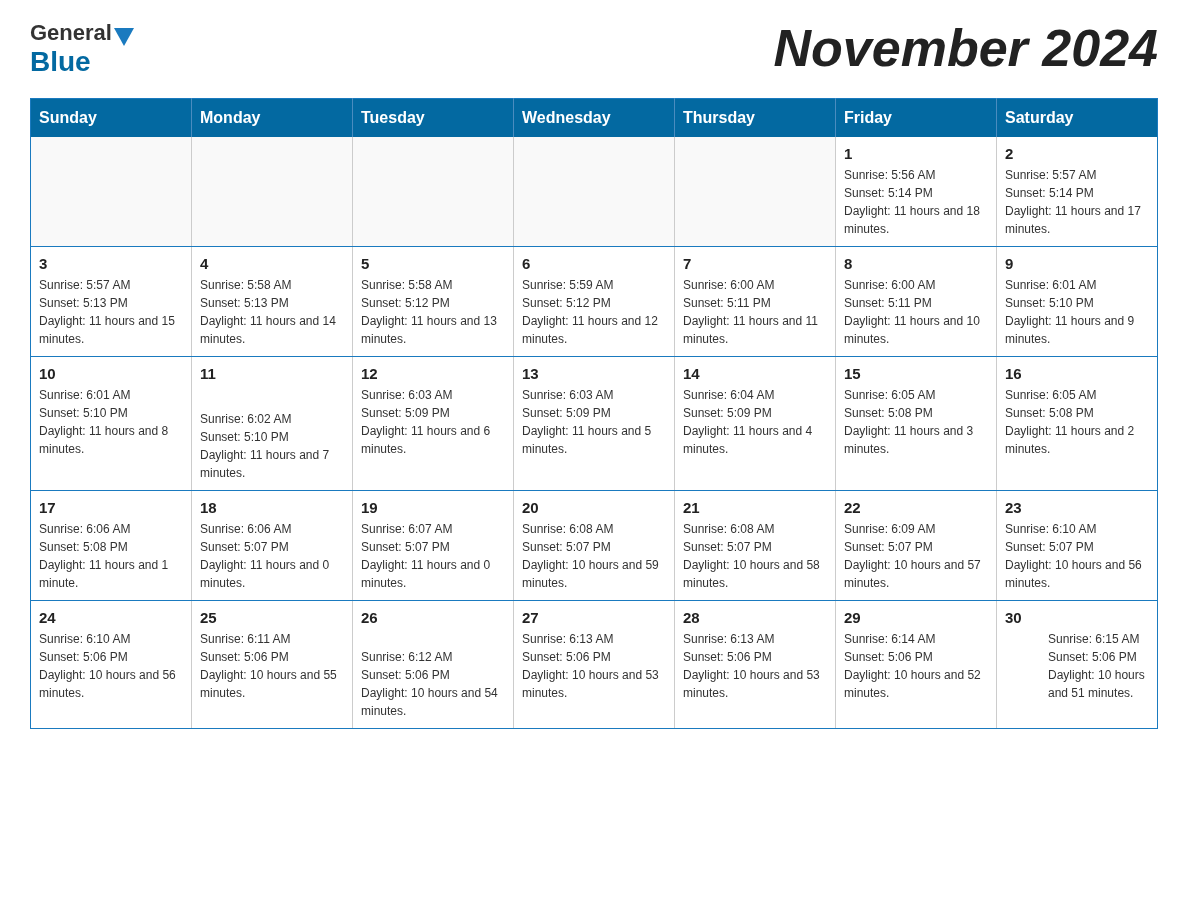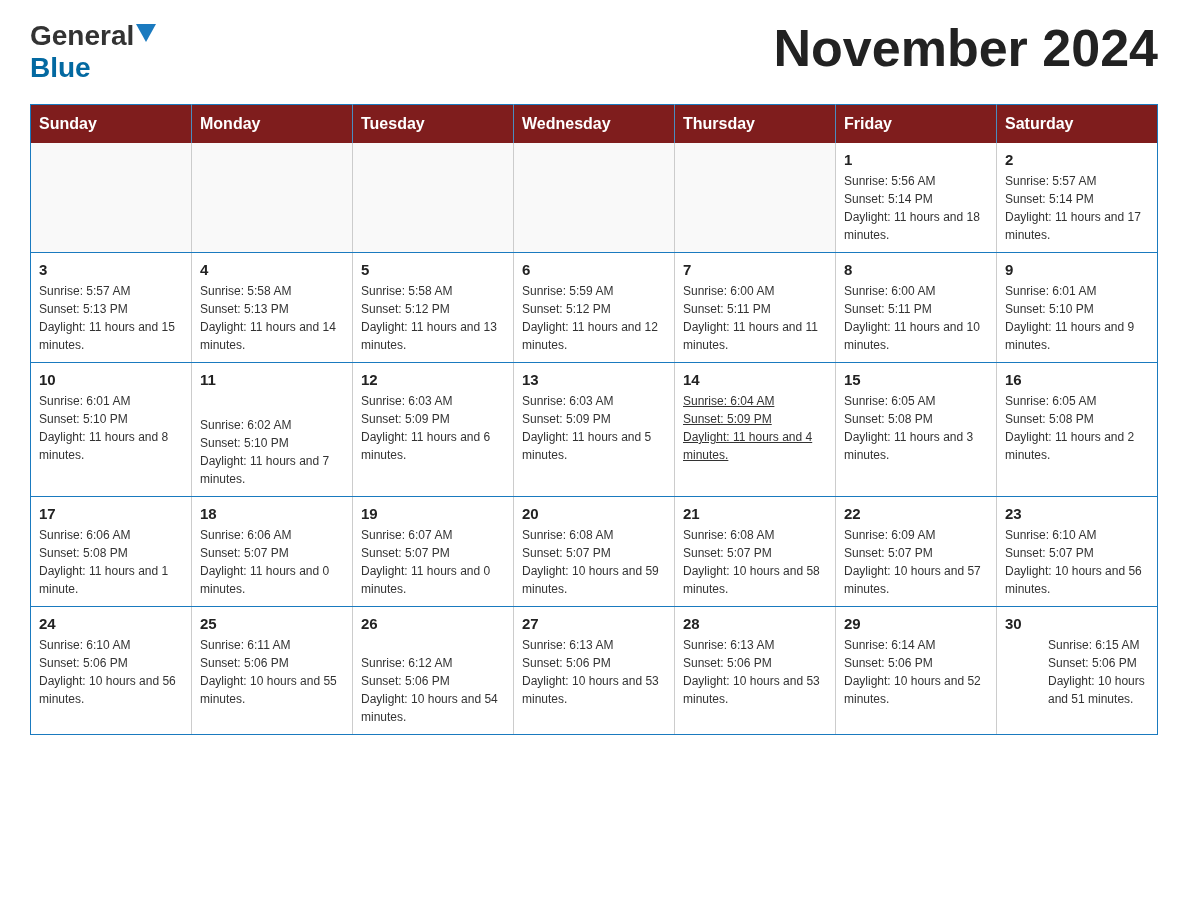--- a/index.html
+++ b/index.html
@@ -15,63 +15,65 @@
       justify-content: space-between;
       align-items: flex-start;
       margin-bottom: 20px;
     }
     .logo {
       display: flex;
       flex-direction: column;
       align-items: flex-start;
     }
     .logo-text {
-      font-size: 28px;
+      font-size: 22px;
       font-weight: bold;
       color: #333;
       display: flex;
+      align-items: center;
     }
     .logo-general { color: #333; }
     .logo-triangle {
       display: inline-block;
       width: 0;
       height: 0;
       border-left: 10px solid transparent;
       border-right: 10px solid transparent;
       border-top: 18px solid #1a7abf;
       margin: 0 2px;
       position: relative;
       top: 4px;
     }
     .logo-blue {
       color: #0369a1;
       font-size: 28px;
       font-weight: bold;
     }
     .title-section {
       text-align: right;
+      font-style: italic;
     }
     .month-title {
       font-size: 52px;
       font-weight: bold;
       color: #222;
       line-height: 1.1;
     }
     .location {
       font-size: 22px;
       color: #444;
       margin-top: 4px;
     }
     .calendar {
       width: 100%;
       border-collapse: collapse;
       border: 1px solid #1a7abf;
     }
     .calendar thead tr th {
-      background: #7f1d1d;
+      background: #0369a1;
       color: #fff;
       font-size: 16px;
       font-weight: bold;
       padding: 10px 8px;
       text-align: left;
       border-right: 1px solid #4a8cbf;
     }
     .calendar thead tr th:last-child {
       border-right: none;
       margin-top: 31px;
@@ -219,21 +221,21 @@
 Daylight: 11 hours and 6 minutes.</div>
         </td>
         <td>
           <span class="day-number">13</span>
           <div class="day-info" style="white-space: pre-line;">Sunrise: 6:03 AM
 Sunset: 5:09 PM
 Daylight: 11 hours and 5 minutes.</div>
         </td>
         <td>
           <span class="day-number">14</span>
-          <div class="day-info" style="white-space: pre-line; text-decoration: underline;">Sunrise: 6:04 AM
+          <div class="day-info" style="white-space: pre-line;">Sunrise: 6:04 AM
 Sunset: 5:09 PM
 Daylight: 11 hours and 4 minutes.</div>
         </td>
         <td>
           <span class="day-number">15</span>
           <div class="day-info" style="white-space: pre-line;">Sunrise: 6:05 AM
 Sunset: 5:08 PM
 Daylight: 11 hours and 3 minutes.</div>
         </td>
         <td>

